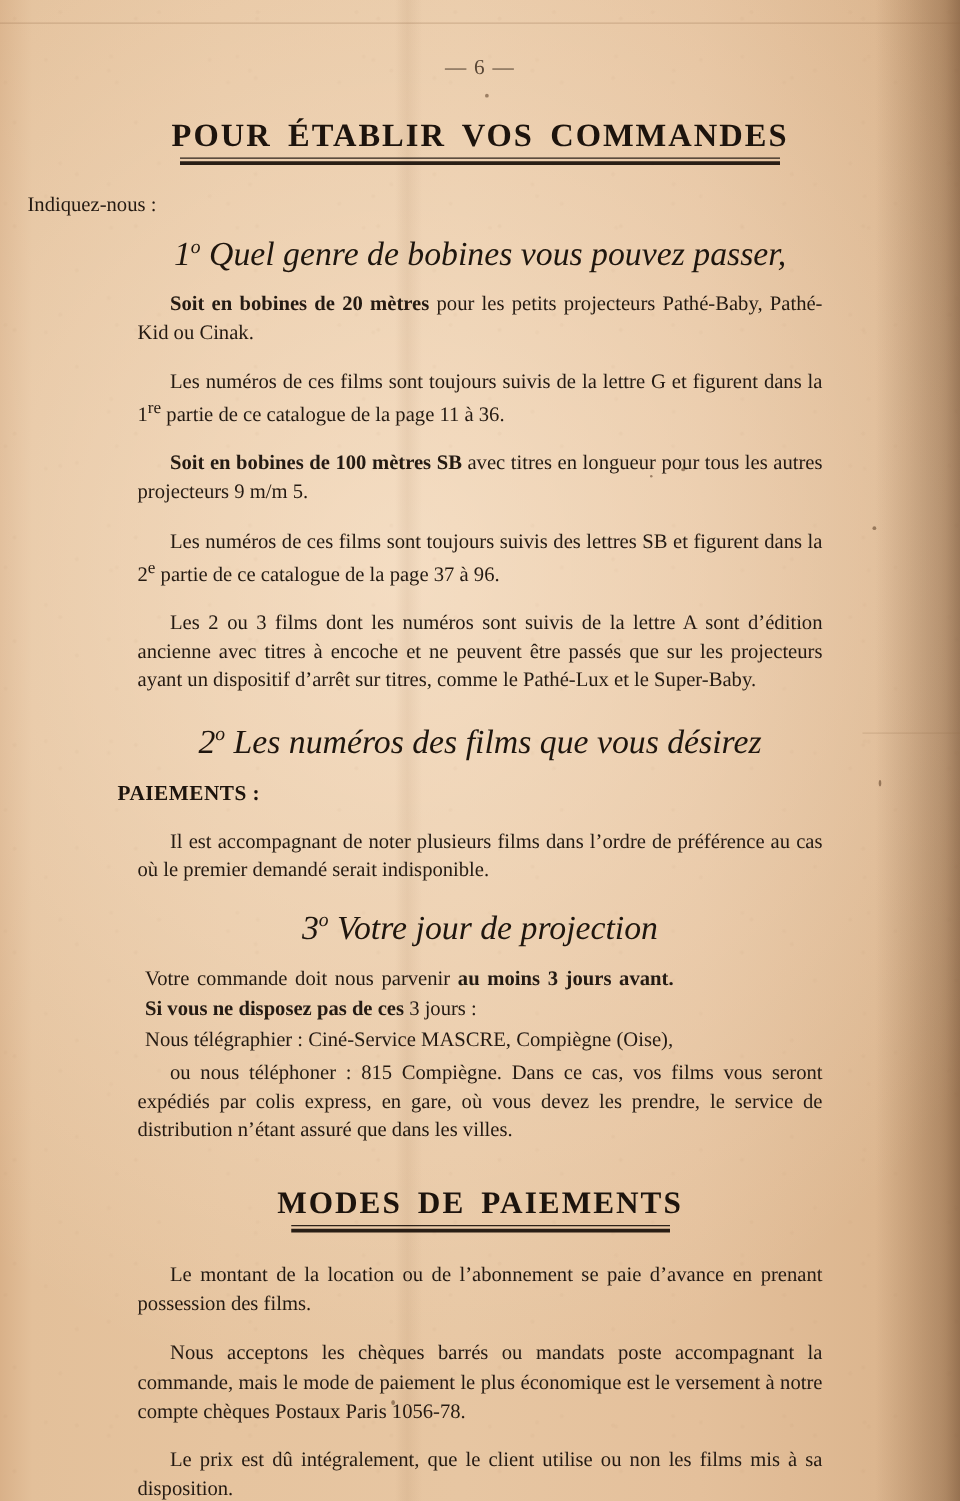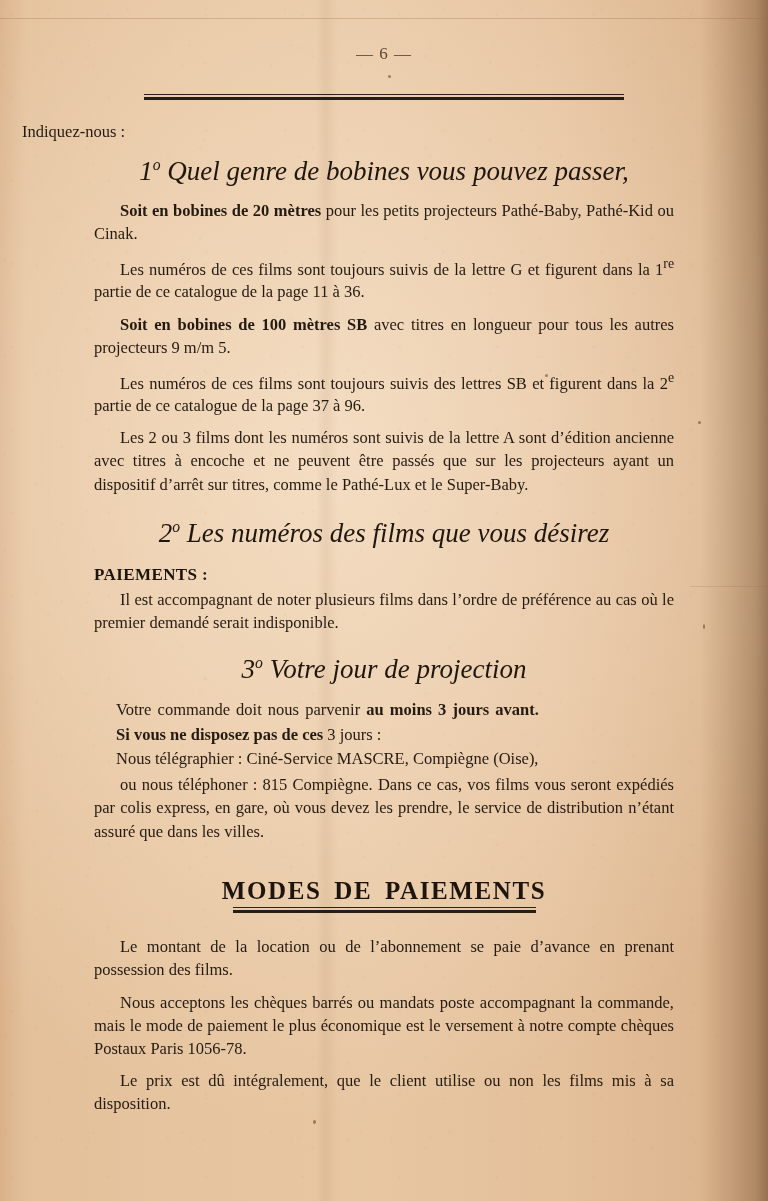--- a/index.html
+++ b/index.html
@@ -130,21 +130,21 @@
   .heading-2 .rules { width: 303px; }
   .heading-2 .htext { font-size: 25px; }
 
   
   .body-block {
     width: 580px;
     margin: 0 auto;
     padding-left: 0;
   }
   p.t {
-    margin: 0;
+    margin: 16px;
     font-size: 16.5px;
     line-height: 1.40;
     text-align: justify;
     text-justify: inter-word;
     color: #241a12;
   }
   p.indent { text-indent: 26px; }
   p.gap    { margin-top: 9px; }
   b, .bold { font-weight: bold; }
 
@@ -210,20 +210,21 @@
   <div class="speck" style="left:545px; top:374px; width:3px; height:3px;"></div>
   <div class="speck" style="left:520px; top:380px; width:2px; height:2px;"></div>
   <div class="speck" style="left:313px; top:1120px; width:3px; height:4px;"></div>
   <div class="speck" style="left:388px; top:75px; width:3px; height:3px;"></div>
 
   <div class="content">
 
     <div class="folio">— 6 —</div>
 
     <div class="section-heading heading-1">
+      <div class="htext">POUR ÉTABLIR VOS COMMANDES</div>
       <div class="rules">
         <div class="rule-thin"></div>
         <div class="rule-thick"></div>
       </div>
     </div>
 
     <div class="lead-in">Indiquez-nous :</div>
 
     <div class="display-italic di-1">
       <span class="num"><span>1</span><sup>o</sup></span>

